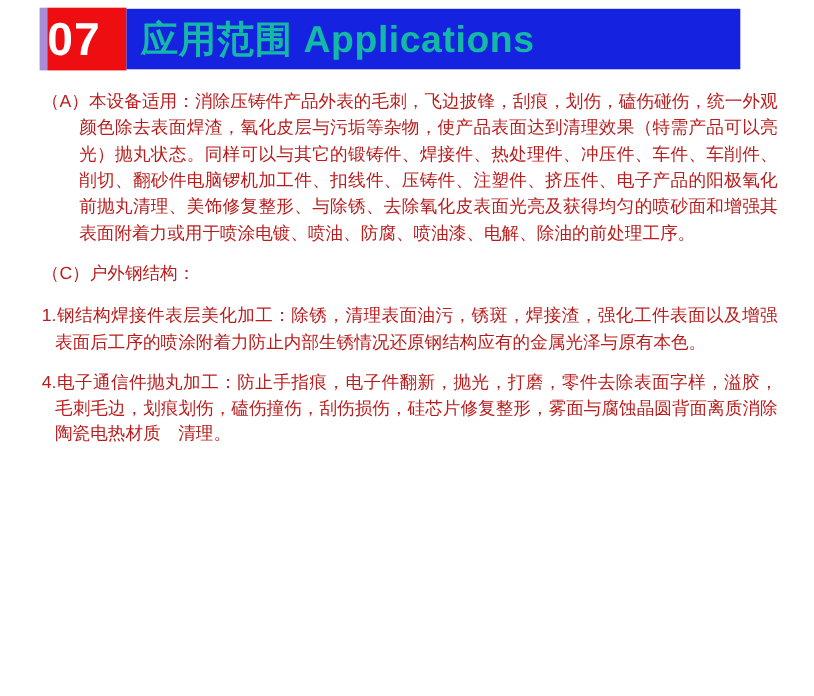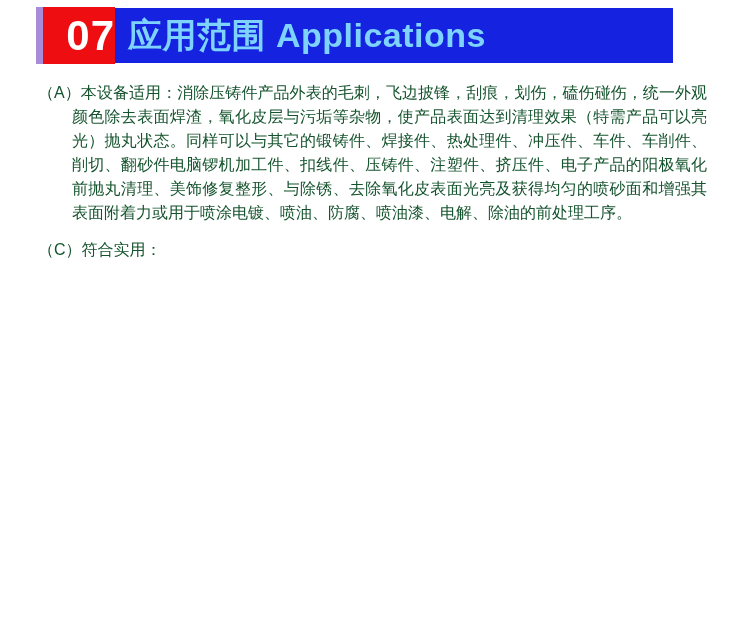--- a/index.html
+++ b/index.html
@@ -21,40 +21,40 @@
   .accent-bar {
     width: 7px;
     background: #a88cd8;
   }
   .number-box {
     width: 72px;
     background: #ee0e11;
     color: #ffffff;
     display: flex;
     align-items: center;
-    justify-content: flex-end;
+    justify-content: flex-start;
     font-size: 42px;
     font-weight: 700;
     letter-spacing: 1px;
   }
   .title-banner {
     width: 558px;
     background: #1522e0;
-    color: #7dd3fc;
+    color: #14b8a6;
     display: flex;
     align-items: center;
     padding-left: 13px;
     font-size: 34px;
     font-weight: 600;
     letter-spacing: 0.5px;
     margin: 1px 0;
   }
   .content {
     padding: 17px 33px 0 38px;
-    color: #14532d;
+    color: #b91c1c;
     font-size: 16px;
     text-align: justify;
   }
   .content p {
     line-height: 24px;
     margin-bottom: 13px;
   }
   .hang-34 { padding-left: 34px; text-indent: -34px; }
   .hang-28 { padding-left: 28px; text-indent: -28px; }
   .hang-12 { padding-left: 12px; text-indent: -12px; }
@@ -72,16 +72,18 @@
     <div class="number-box">
       <span>07</span>
     </div>
     <div class="title-banner">
       <span>应用范围 Applications</span>
     </div>
   </div>
 
   <div class="content">
     <p class="hang-34 para-a">（A）本设备适用：消除压铸件产品外表的毛刺，飞边披锋，刮痕，划伤，磕伤碰伤，统一外观颜色除去表面焊渣，氧化皮层与污垢等杂物，使产品表面达到清理效果（特需产品可以亮光）抛丸状态。同样可以与其它的锻铸件、焊接件、热处理件、冲压件、车件、车削件、削切、翻砂件电脑锣机加工件、扣线件、压铸件、注塑件、挤压件、电子产品的阳极氧化前抛丸清理、美饰修复整形、与除锈、去除氧化皮表面光亮及获得均匀的喷砂面和增强其表面附着力或用于喷涂电镀、喷油、防腐、喷油漆、电解、除油的前处理工序。</p>
-    <p class="para-c">（C）符合实用：</p>
+    <p class="para-c">（C）户外钢结构：</p>
+    <p class="hang-12 para-1">1.钢结构焊接件表层美化加工：除锈，清理表面油污，锈斑，焊接渣，强化工件表面以及增强表面后工序的喷涂附着力防止内部生锈情况还原钢结构应有的金属光泽与原有本色。</p>
+    <p class="hang-12 para-4">4.电子通信件抛丸加工：防止手指痕，电子件翻新，抛光，打磨，零件去除表面字样，溢胶，毛刺毛边，划痕划伤，磕伤撞伤，刮伤损伤，硅芯片修复整形，雾面与腐蚀晶圆背面离质消除陶瓷电热材质　清理。</p>
   </div>
 
 </div>
 
 </body></html>

